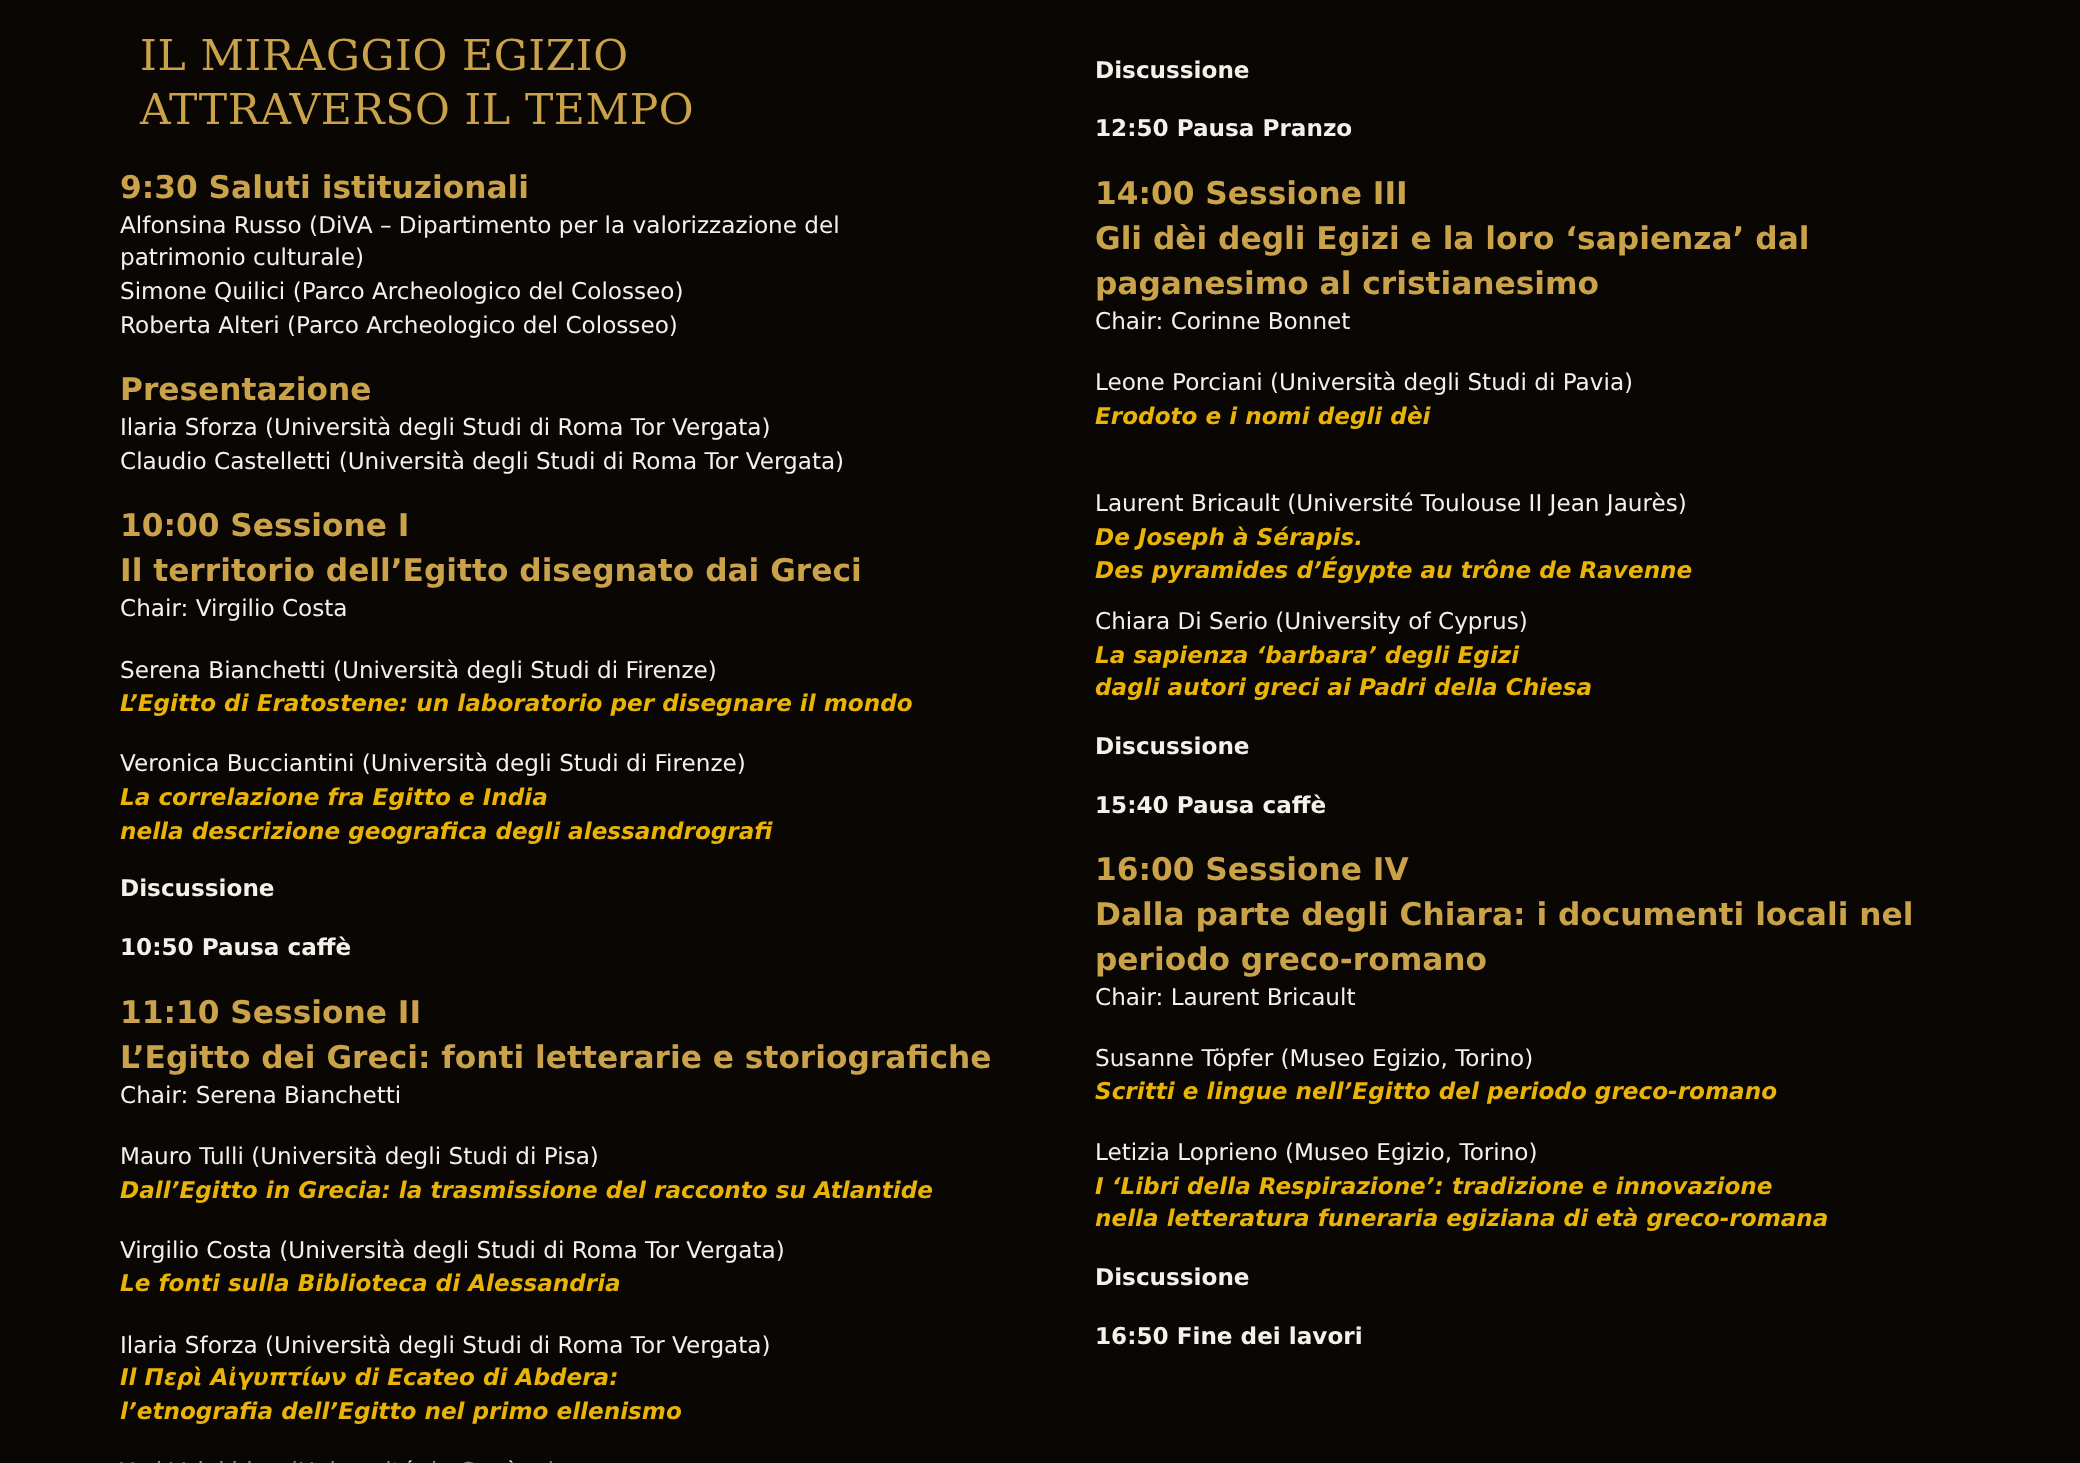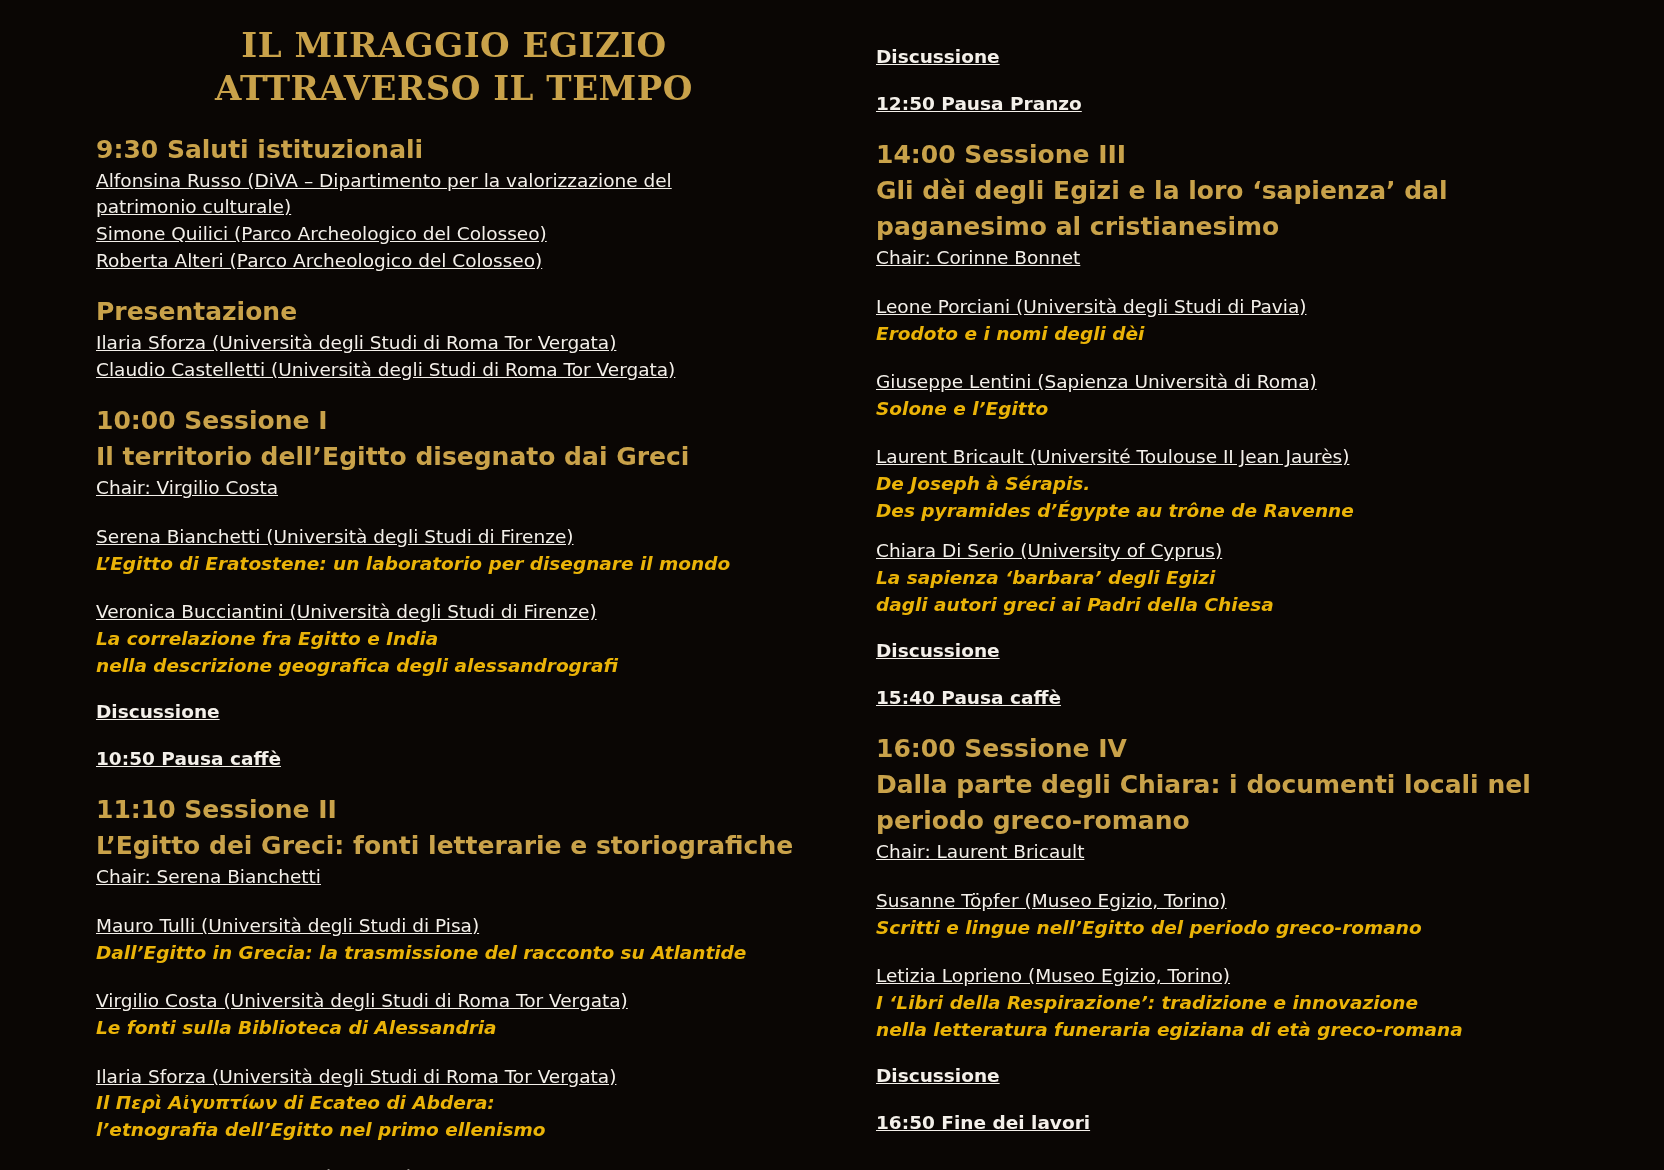--- a/index.html
+++ b/index.html
@@ -31,39 +31,37 @@
   .col.right {
     padding-top: 20px;
   }
   .title {
     font-family: "DejaVu Serif", serif;
     color: #c9a24a;
     font-size: 34px;
     line-height: 1.26;
     letter-spacing: 0.5px;
     margin: 0 0 22px 16px;
-    font-weight: 700;
-    text-align: center;
+    font-weight: 400;
   }
   .title .line { display: block; white-space: nowrap; }
 
   .block { margin-bottom: 20px; }
 
   .gold {
     color: #c9a24a;
     font-weight: bold;
     font-size: 25px;
     line-height: 1.44;
   }
   .white {
     color: #f4f0ea;
     font-size: 18.5px;
     line-height: 1.44;
     font-weight: 400;
-    text-decoration: underline;
   }
   .white.bold {
     font-weight: bold;
   }
   .ital {
     color: #eab308;
     font-size: 18.5px;
     line-height: 1.44;
     font-style: italic;
     font-weight: bold;
@@ -164,24 +162,20 @@
     <div class="block">
       <div class="gold">14:00 Sessione III</div>
       <div class="gold">Gli dèi degli Egizi e la loro ‘sapienza’ dal paganesimo al cristianesimo</div>
       <div class="white">Chair: Corinne Bonnet</div>
       <div class="spacer-m"></div>
       <div>
         <div class="white">Leone Porciani (Università degli Studi di Pavia)</div>
         <div class="ital">Erodoto e i nomi degli dèi</div>
       </div>
       <div class="spacer-m"></div>
-      <div>
-        <div class="white">Giuseppe Lentini (Sapienza Università di Roma)</div>
-        <div class="ital">Solone e l’Egitto</div>
-      </div>
       <div class="spacer-m"></div>
       <div>
         <div class="white">Laurent Bricault (Université Toulouse II Jean Jaurès)</div>
         <div class="ital">De Joseph à Sérapis.</div>
         <div class="ital">Des pyramides d’Égypte au trône de Ravenne</div>
       </div>
       <div class="spacer-s"></div>
       <div>
         <div class="white">Chiara Di Serio (University of Cyprus)</div>
         <div class="ital">La sapienza ‘barbara’ degli Egizi</div>

